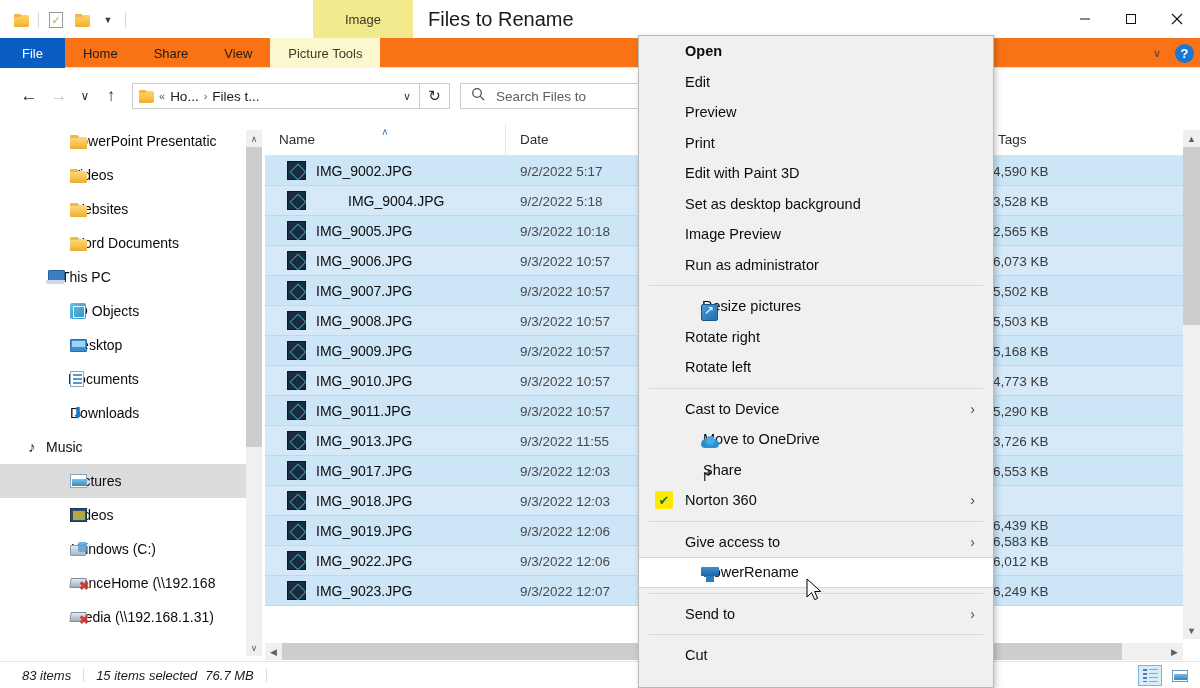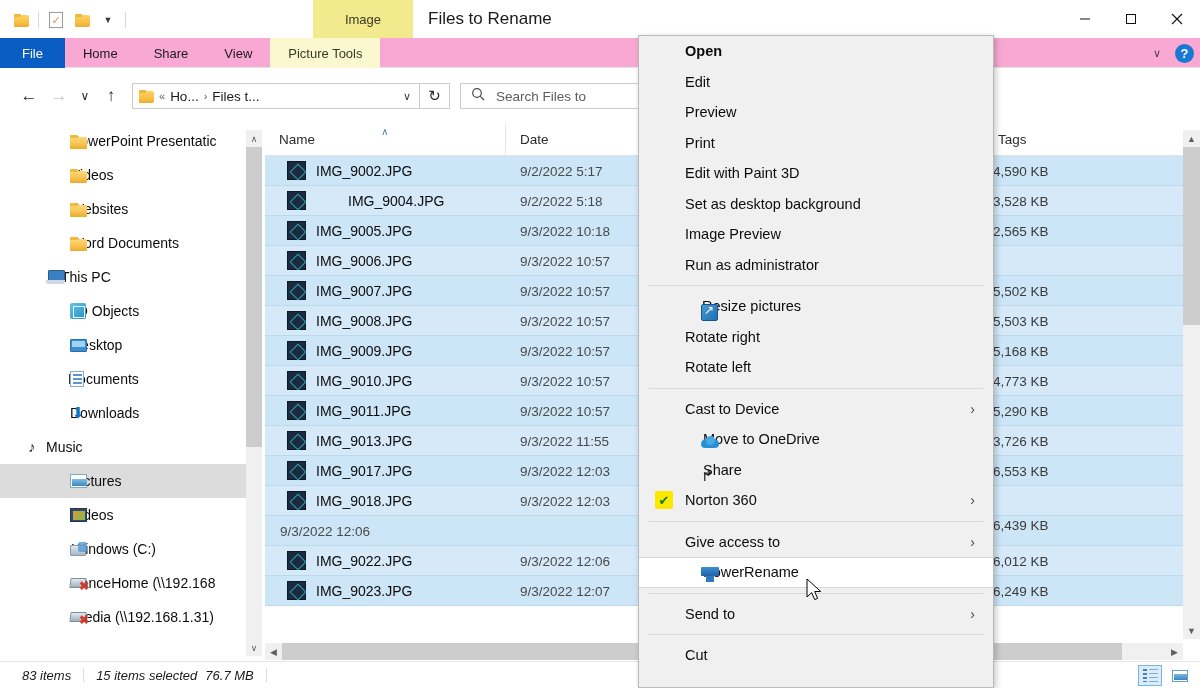--- a/index.html
+++ b/index.html
@@ -52,31 +52,31 @@
 
   .tab-context {
     position: absolute; left: 313px; top: 0px; width: 100px; height: 38px;
     background: #f2ea8c;
     display: flex; align-items: center; justify-content: center;
     font-size: 13px; color: #3a3a28;
   }
   .win-title {
     position: absolute; left: 428px; top: 0; height: 38px;
     display: flex; align-items: center;
-    font-size: 17px; color: #1a1a1a;
+    font-size: 20px; color: #1a1a1a;
   }
   .wbtns { position: absolute; right: 0; top: 0; height: 38px; display: flex; }
   .wbtn { width: 46px; height: 38px; display:flex; align-items:center; justify-content:center;
           font-size: 13px; color:#111; }
   .wbtn svg { display:block; }
 
   
   .ribbon {
     position: absolute; left: 0; top: 38px; width: 1200px; height: 30px;
-    background: #f9a8d4; border-bottom: 1px solid #e4e4e4;
+    background: #f97316; border-bottom: 1px solid #e4e4e4;
   }
   .tabstrip { position: absolute; left: 0; top: 0; display: flex; height: 30px; }
   .tab {
     height: 30px; display: flex; align-items: center; justify-content: center;
     padding: 0 18px; font-size: 13px; color: #1a1a1a; white-space: nowrap;
   }
   .tab.file { background: #0a5dc2; color: #fff; padding: 0 22px; }
   .tab.ctx-sub { background: #fbf7cf; color: #3a3a28; }
   .ribbon-right {
     position: absolute; right: 6px; top: 0; height: 30px; display: flex; align-items: center; gap: 10px;
@@ -497,20 +497,21 @@
           </div>
           <div style="width: 478px; padding-left: 15px;"><span class="fdate">9/3/2022 10:18</span></div>
           <div style="width: 217px; padding-left: 10px;"><span class="fsize">2,565 KB</span></div>
         </div>
         <div class="row alt">
           <div class="cell-name" style="width: 240px;">
             <span class="jpg-ico"></span>
             <span class="fname">IMG_9006.JPG</span>
           </div>
           <div style="width: 478px; padding-left: 15px;"><span class="fdate">9/3/2022 10:57</span></div>
+          <div style="width: 217px; padding-left: 10px;"><span class="fsize">6,073 KB</span></div>
         </div>
         <div class="row">
           <div class="cell-name" style="width: 240px;">
             <span class="jpg-ico"></span>
             <span class="fname">IMG_9007.JPG</span>
           </div>
           <div style="width: 478px; padding-left: 15px;"><span class="fdate">9/3/2022 10:57</span></div>
           <div style="width: 217px; padding-left: 10px;"><span class="fsize">5,502 KB</span></div>
         </div>
         <div class="row alt">
@@ -563,20 +564,24 @@
         </div>
         <div class="row alt">
           <div class="cell-name" style="width: 240px;">
             <span class="jpg-ico"></span>
             <span class="fname">IMG_9018.JPG</span>
           </div>
           <div style="width: 478px; padding-left: 15px;"><span class="fdate">9/3/2022 12:03</span></div>
           <div style="width: 217px; padding-left: 10px; margin-top: 48px;"><span class="fsize">6,439 KB</span></div>
         </div>
         <div class="row">
+          <div class="cell-name" style="width: 240px;">
+            <span class="jpg-ico"></span>
+            <span class="fname">IMG_9019.JPG</span>
+          </div>
           <div style="width: 478px; padding-left: 15px;"><span class="fdate">9/3/2022 12:06</span></div>
           <div style="width: 217px; padding-left: 10px; margin-top: 20px;"><span class="fsize">6,583 KB</span></div>
         </div>
         <div class="row alt">
           <div class="cell-name" style="width: 240px;">
             <span class="jpg-ico"></span>
             <span class="fname">IMG_9022.JPG</span>
           </div>
           <div style="width: 478px; padding-left: 15px;"><span class="fdate">9/3/2022 12:06</span></div>
           <div style="width: 217px; padding-left: 10px;"><span class="fsize">6,012 KB</span></div>

